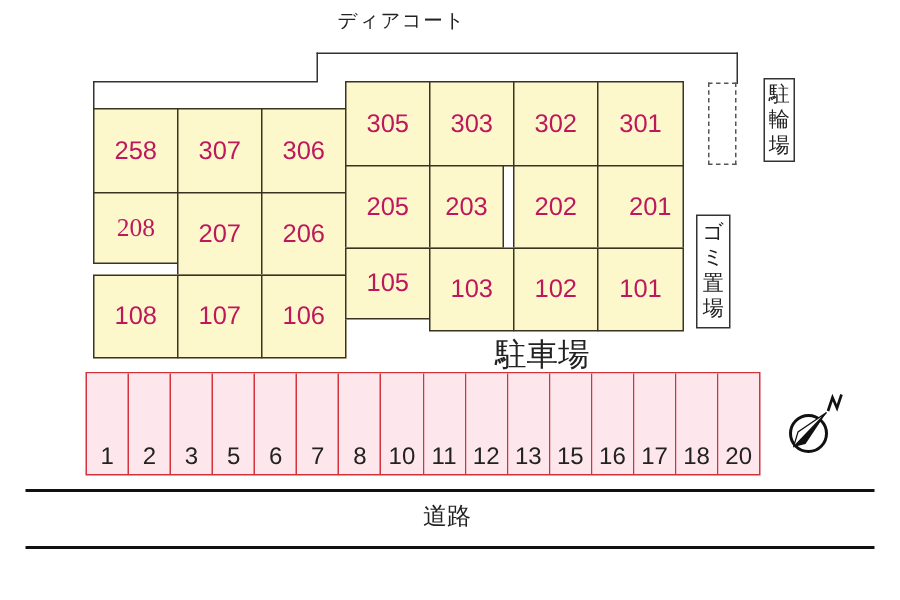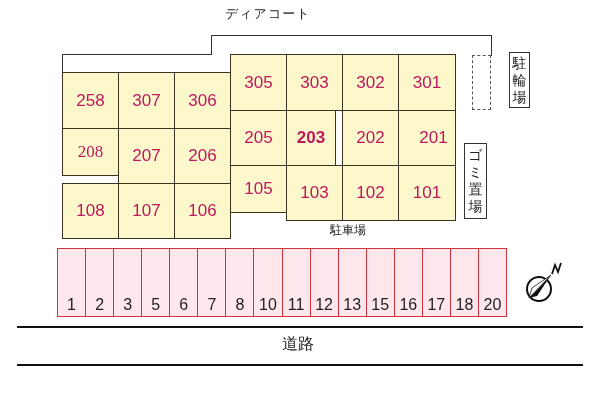--- a/index.html
+++ b/index.html
@@ -18,21 +18,21 @@
     .parking { left:57px; top:248px; width:450px; height:69px; display:flex;
                border:1px solid #d2323c; box-sizing:border-box; }
     .stall { flex:1; background:#fde6ec; border-right:1px solid #d2323c;
              display:flex; align-items:flex-end; justify-content:center;
              font-family:"Liberation Sans", sans-serif; font-size:16px; padding-bottom:2px;
              box-sizing:border-box; color:#222; }
     .stall:last-child { border-right:none; }
     .road-line { height:2px; background:#111; }
     .road-line.thin { height:1.5px; }
     .road-label { left:282px; top:334px; font-size:16px; }
-    .lot-label { left:330px; top:222px; font-size:12px; }
+    .lot-label { left:330px; top:222px; font-size:21px; }
   </style>
 </head>
 <body>
 
 <div class="abs title">ディアコート</div>
 
 <div class="abs outline" style="left:211px; top:35px; width:279px; height:20px; border-bottom:none;"></div>
 <div class="abs outline" style="left:62px; top:54px; width:150px; height:18px; border-bottom:none; border-right:none;"></div>
 <div class="abs" style="left:212px; top:54px; width:278px; height:2px; background:#fff;"></div>
 
@@ -49,21 +49,21 @@
   <div class="unit" style="left:56px; top:111px; width:57px; height:56px;">107</div>
   <div class="unit" style="left:112px; top:111px; width:57px; height:56px;">106</div>
 </div>
 
 <div class="abs" style="left:230px; top:54px; width:226px; height:167px;">
   <div class="unit" style="left:0; top:0; width:57px; height:57px;">305</div>
   <div class="unit" style="left:56px; top:0; width:57px; height:57px;">303</div>
   <div class="unit" style="left:112px; top:0; width:57px; height:57px;">302</div>
   <div class="unit" style="left:168px; top:0; width:58px; height:57px;">301</div>
   <div class="unit" style="left:0; top:56px; width:57px; height:56px;">205</div>
-  <div class="unit" style="left:56px; top:56px; width:50px; height:56px;font-weight:bold;">203</div>
+  <div class="unit" style="left:56px; top:56px; width:50px; height:56px;">203</div>
   <div class="unit" style="left:112px; top:56px; width:57px; height:56px;">202</div>
   <div class="unit" style="left:168px; top:56px; width:58px; height:56px;padding-left:13px;">201</div>
   <div class="unit" style="left:0; top:111px; width:57px; height:48px;">105</div>
   <div class="unit" style="left:56px; top:111px; width:57px; height:56px;">103</div>
   <div class="unit" style="left:112px; top:111px; width:57px; height:56px;">102</div>
   <div class="unit" style="left:168px; top:111px; width:58px; height:56px;">101</div>
 </div>
 
 <div class="abs vlabel" style="left:509px; top:52px; width:21px; height:56px;">
   <span>駐</span>

